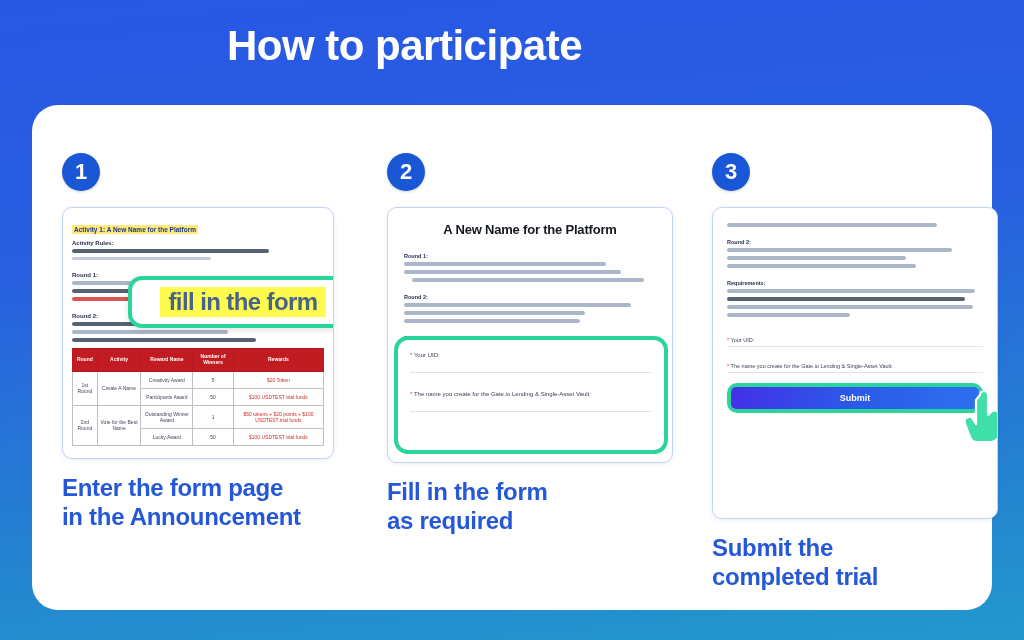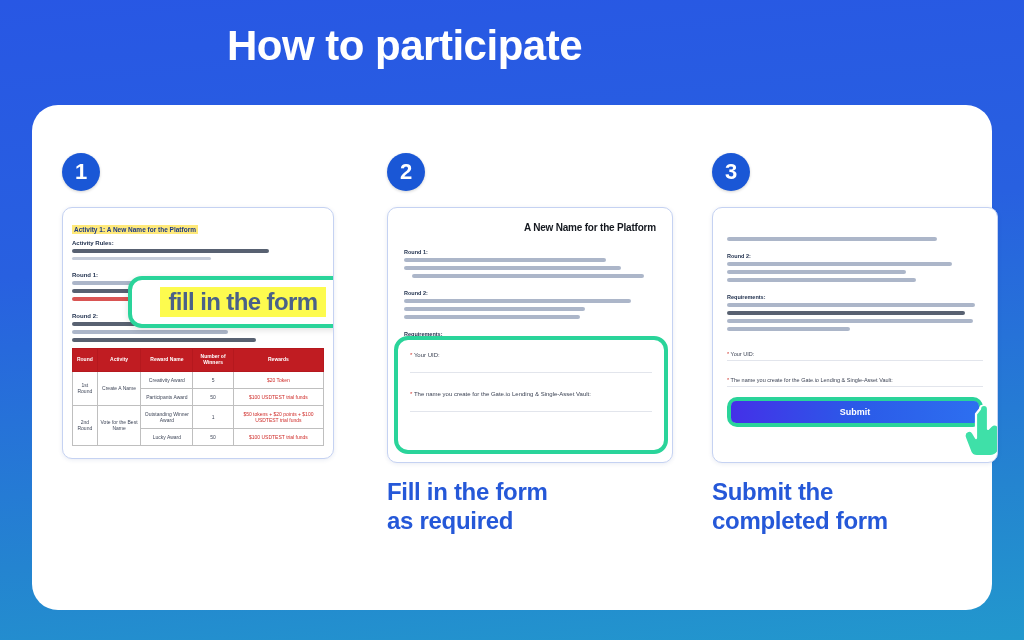--- a/index.html
+++ b/index.html
@@ -44,21 +44,21 @@
   
   .shot {
     position: relative; margin-top: 16px;
     background: #ffffff;
     border: 1px solid #c5d2f2; border-radius: 10px;
     overflow: hidden;
     box-shadow: 0 1px 4px rgba(30,60,140,.10);
   }
   .shot-1 { width: 272px; height: 252px; padding: 10px 9px; }
   .shot-2 { width: 286px; height: 256px; padding: 14px 16px; }
-  .shot-3 { width: 286px; height: 256px; padding: 29px 14px; }
+  .shot-3 { width: 286px; height: 312px; padding: 15px 14px; }
 
   
   .ln { height: 4px; border-radius: 2px; background: #8c9ab4; opacity: .72; margin-bottom: 4px; }
   .ln.dark { background: #3b4558; opacity: .85; }
   .ln.red { background: #cf2b28; opacity: .8; }
   .ln.sm { height: 3px; opacity: .5; }
   .gap { height: 8px; }
 
   .doc-head {
     font-size: 6.5px; font-weight: bold; color: #1c3a86;
@@ -87,21 +87,21 @@
     box-shadow: 0 2px 6px rgba(0,0,0,.12); z-index: 5;
   }
   .callout-text {
     background: #fdfb4e; color: #4a6189;
     font-size: 24px; font-weight: bold; letter-spacing: -0.6px;
     padding: 1px 8px; white-space: nowrap;
   }
 
   
   .shot-2-title {
-    text-align: right; font-size: 10px; font-weight: bold;
+    text-align: center; font-size: 13px; font-weight: bold;
     color: #14181f; margin-bottom: 16px; letter-spacing: -0.2px;
   }
   .form-box {
     position: absolute; left: 6px; bottom: 8px; width: 274px; height: 118px;
     border: 4px solid #2ad49a; border-radius: 14px; background: #fff;
     padding: 12px 12px 0 12px;
   }
   .field { margin-bottom: 8px; }
   .field-label { font-size: 6px; color: #3c4354; margin-bottom: 14px; }
   .field-label .star { color: #d0342c; }
@@ -197,20 +197,22 @@
               <td class="rw">$100 USDTEST trial funds</td>
             </tr>
           </tbody>
         </table>
 
         <div class="callout">
           <span class="callout-text">fill in the form</span>
         </div>
       </div>
 
+      <div class="caption">Enter the form page
+in the Announcement</div>
     </div>
 
     <div class="step step-2">
       <div class="badge">2</div>
 
       <div class="shot shot-2">
         <div class="shot-2-title">A New Name for the Platform</div>
 
         <div class="doc-lbl" style="font-size:5.5px">Round 1:</div>
         <div class="ln" style="width:80%"></div>
@@ -285,17 +287,17 @@
 
         <div class="submit-wrap">
           <button class="submit-btn">Submit</button>
           <svg class="hand" viewBox="0 0 46 52">
             <path d="M17 4 C17 1.5 19 0 21 0 C23 0 25 1.5 25 4 L25 24 L28 21 C30 19 33 19 35 21 L43 29 C45 31 45 34 43 37 L35 47 C33 50 30 51 27 51 L14 51 C11 51 8 49 7 46 L2 33 C1 30 2 27 5 26 C7 25 9 26 10 28 L13 33 L13 9 Z" fill="#3fe0a8" stroke="#ffffff" stroke-width="2.2" stroke-linejoin="round"></path>
           </svg>
         </div>
       </div>
 
       <div class="caption">Submit the
-completed  form</div>
+completed  trial</div>
     </div>
 
   </div>
 </div>
 
 </body></html>

